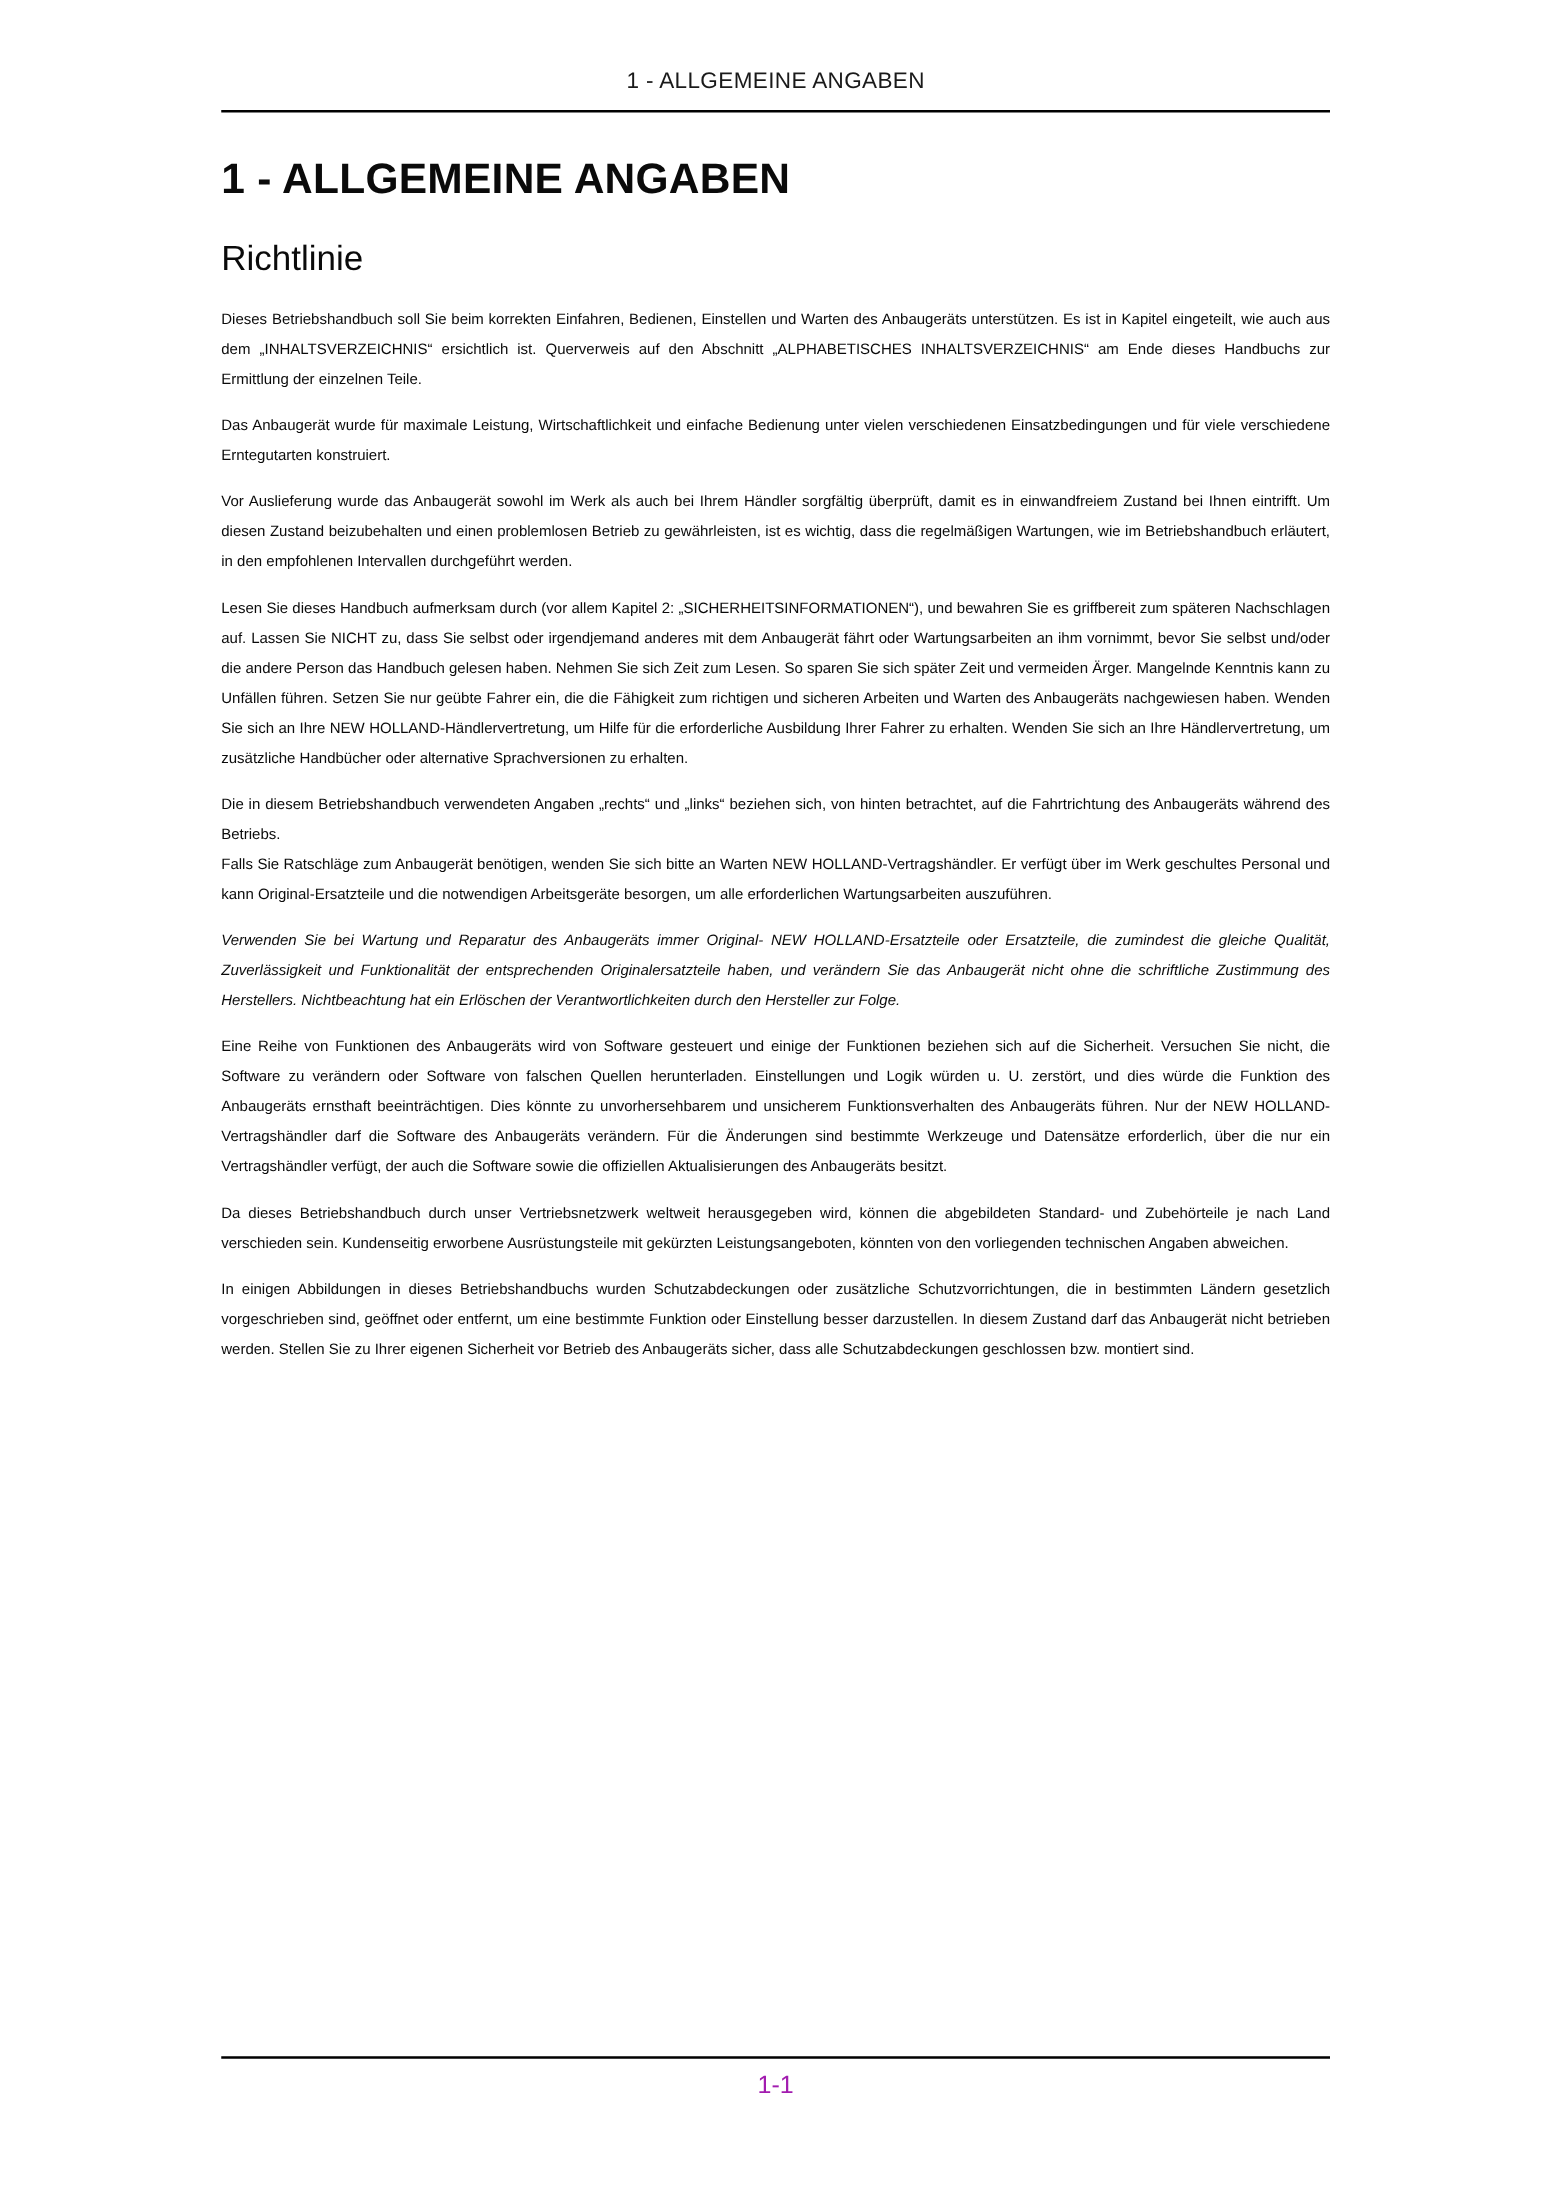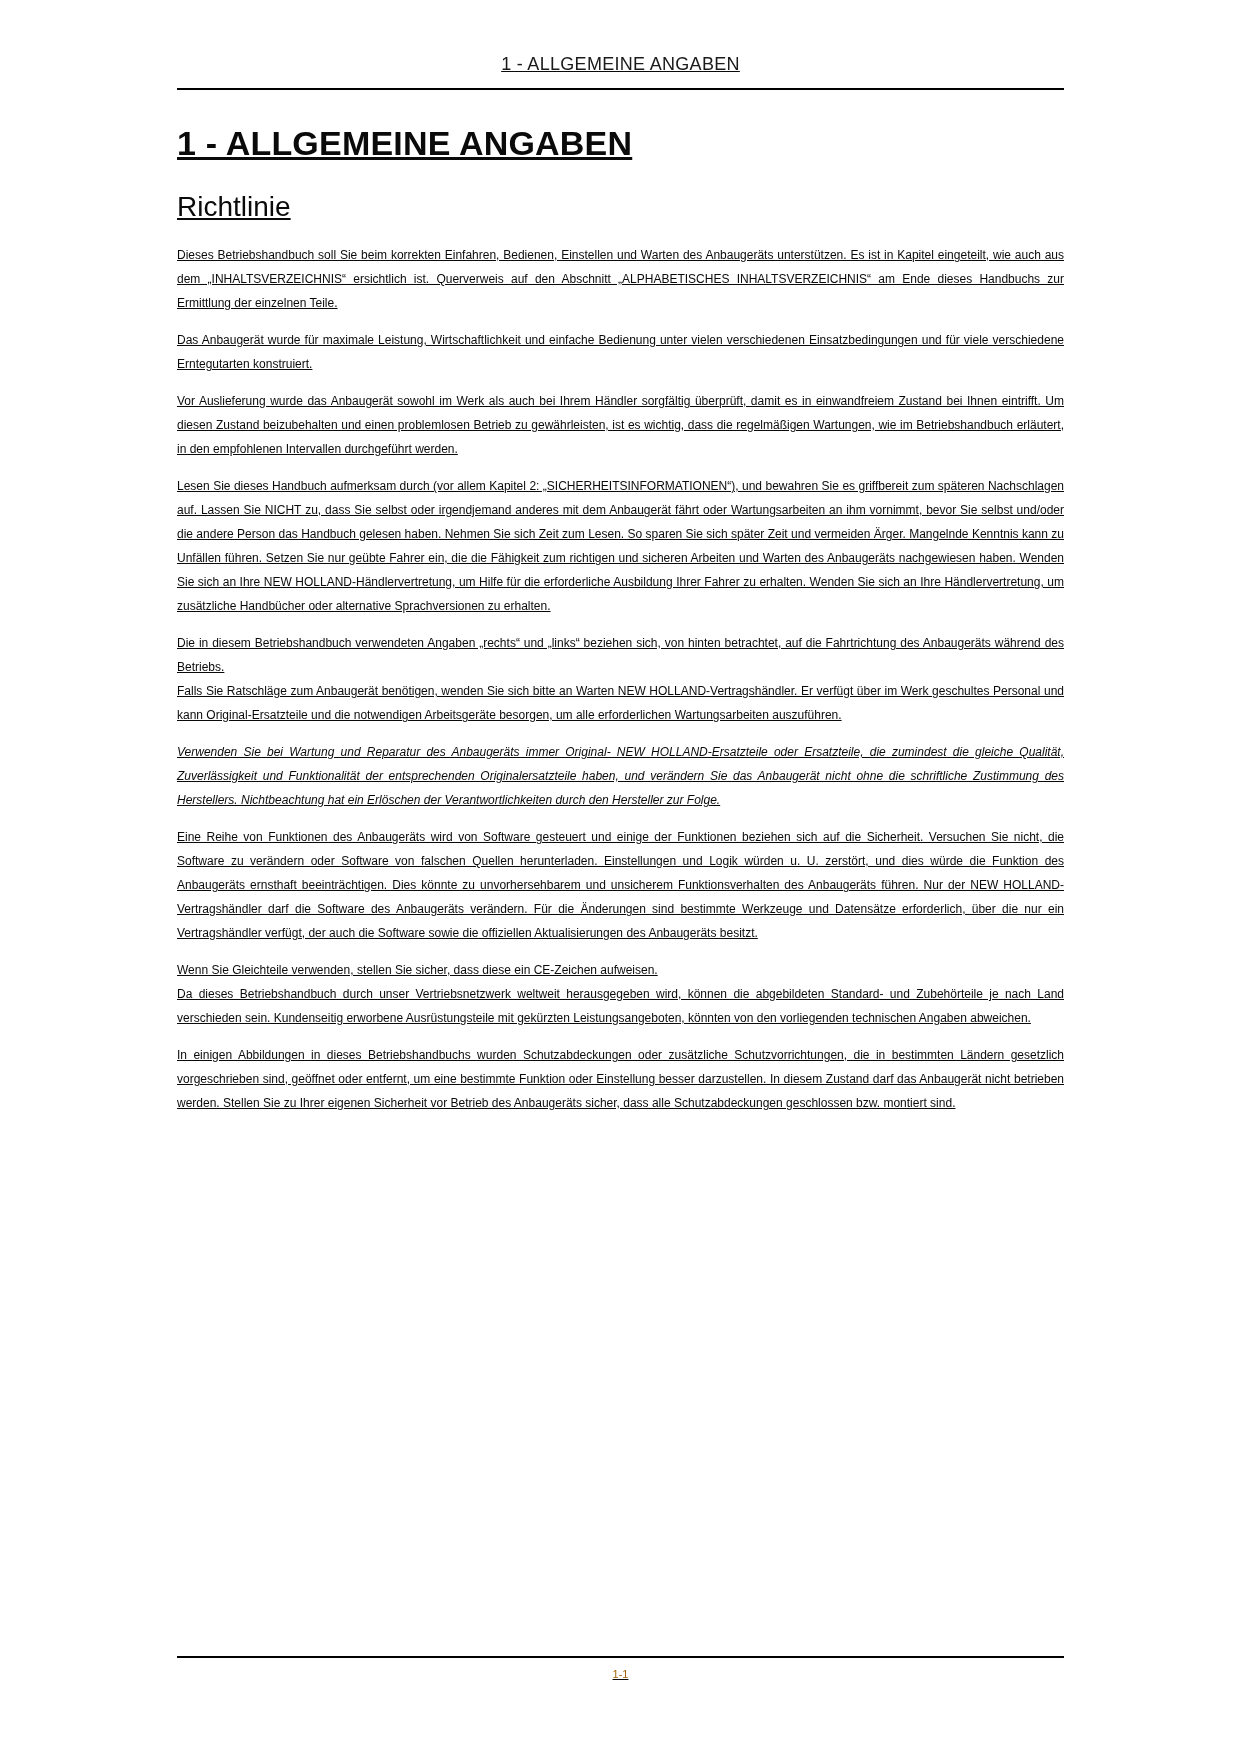--- a/index.html
+++ b/index.html
@@ -7,21 +7,20 @@
   .page {
     width: 1077px;
     min-height: 1754px;
     margin: 0 auto;
     background: #ffffff;
     color: #0a0a0a;
     padding: 54px 95px 74px 95px;
     display: flex;
     flex-direction: column;
     font-family: "Liberation Sans", "DejaVu Sans", sans-serif;
-    text-decoration: underline;
   }
   .running-title {
     text-align: center;
     font-size: 18px;
     color: #1a1a1a;
     letter-spacing: 0.3px;
   }
   .header-rule {
     border: 0;
     border-top: 2px solid #000;
@@ -52,22 +51,22 @@
   .note-label { font-weight: 700; font-style: italic; }
   .page-footer { margin-top: auto; }
   .footer-rule {
     border: 0;
     border-top: 2px solid #000;
     margin: 0 0 10px 0;
     width: 100%;
   }
   .page-number {
     text-align: center;
-    font-size: 11px;
-    color: #a16207;
+    font-size: 20px;
+    color: #a21caf;
   }
 </style>
 </head>
 <body>
 
 <div class="page">
 
   <header class="page-header">
     <div class="running-title">1 - ALLGEMEINE ANGABEN</div>
     <hr class="header-rule">
@@ -100,21 +99,20 @@
 
     <p class="para note">
       <span class="seg">Verwenden Sie bei Wartung und Reparatur des Anbaugeräts immer Original- NEW HOLLAND-Ersatzteile oder Ersatzteile, die zumindest die gleiche Qualität, Zuverlässigkeit und Funktionalität der entsprechenden Originalersatzteile haben, und verändern Sie das Anbaugerät nicht ohne die schriftliche Zustimmung des Herstellers. Nichtbeachtung hat ein Erlöschen der Verantwortlichkeiten durch den Hersteller zur Folge.</span>
     </p>
 
     <p class="para">
       <span class="seg">Eine Reihe von Funktionen des Anbaugeräts wird von Software gesteuert und einige der Funktionen beziehen sich auf die Sicherheit. Versuchen Sie nicht, die Software zu verändern oder Software von falschen Quellen herunterladen. Einstellungen und Logik würden u. U. zerstört, und dies würde die Funktion des Anbaugeräts ernsthaft beeinträchtigen. Dies könnte zu unvorhersehbarem und unsicherem Funktionsverhalten des Anbaugeräts führen. Nur der NEW HOLLAND-Vertragshändler darf die Software des Anbaugeräts verändern. Für die Änderungen sind bestimmte Werkzeuge und Datensätze erforderlich, über die nur ein Vertragshändler verfügt, der auch die Software sowie die offiziellen Aktualisierungen des Anbaugeräts besitzt.</span>
     </p>
 
     <p class="para">
-      <span class="seg">Wenn Sie Gleichteile verwenden, stellen Sie sicher, dass diese ein CE-Zeichen aufweisen.</span>
       <span class="seg">Da dieses Betriebshandbuch durch unser Vertriebsnetzwerk weltweit herausgegeben wird, können die abgebildeten Standard- und Zubehörteile je nach Land verschieden sein. Kundenseitig erworbene Ausrüstungsteile mit gekürzten Leistungsangeboten, könnten von den vorliegenden technischen Angaben abweichen.</span>
     </p>
 
     <p class="para">
       <span class="seg">In einigen Abbildungen in dieses Betriebshandbuchs wurden Schutzabdeckungen oder zusätzliche Schutzvorrichtungen, die in bestimmten Ländern gesetzlich vorgeschrieben sind, geöffnet oder entfernt, um eine bestimmte Funktion oder Einstellung besser darzustellen. In diesem Zustand darf das Anbaugerät nicht betrieben werden. Stellen Sie zu Ihrer eigenen Sicherheit vor Betrieb des Anbaugeräts sicher, dass alle Schutzabdeckungen geschlossen bzw. montiert sind.</span>
     </p>
   </main>
 
   <footer class="page-footer">
     <hr class="footer-rule">

